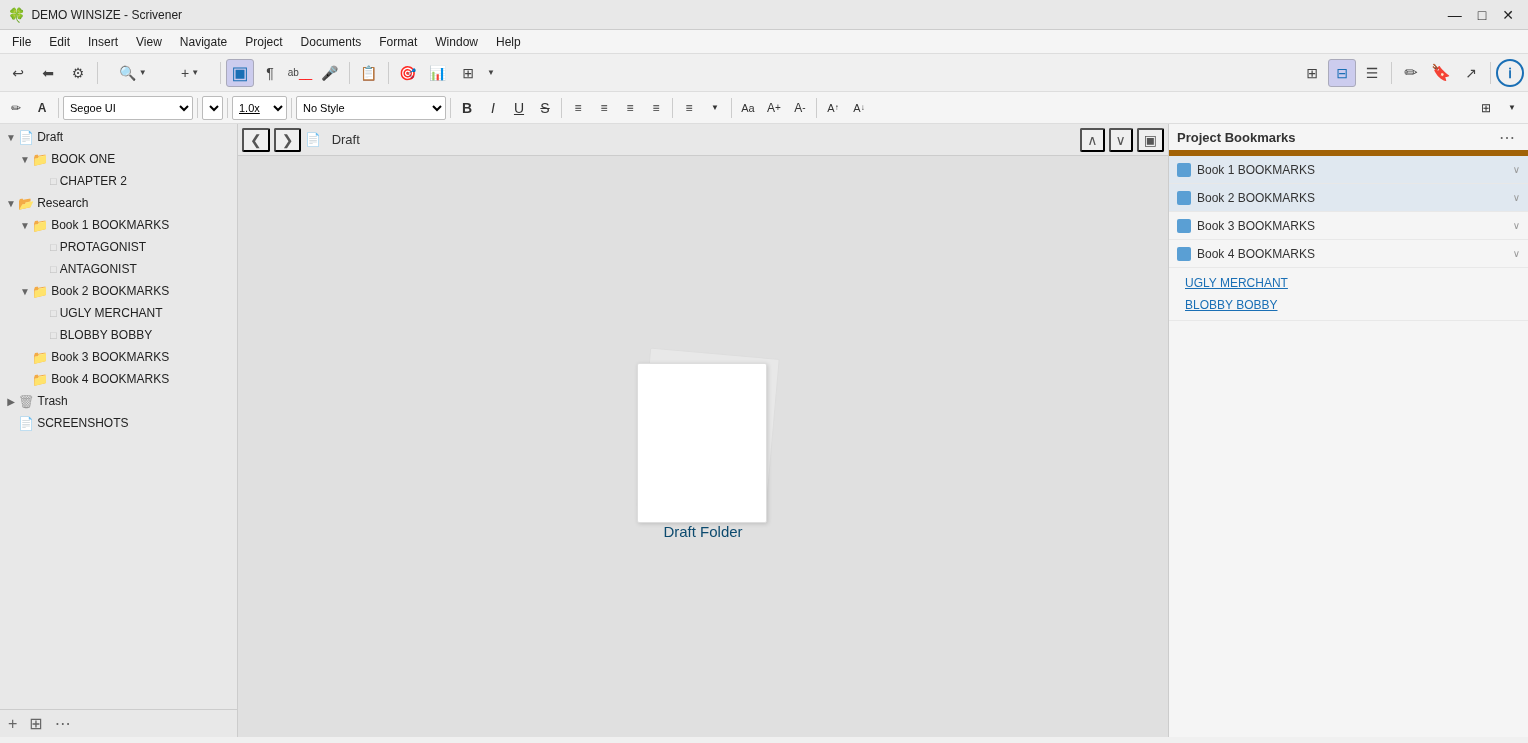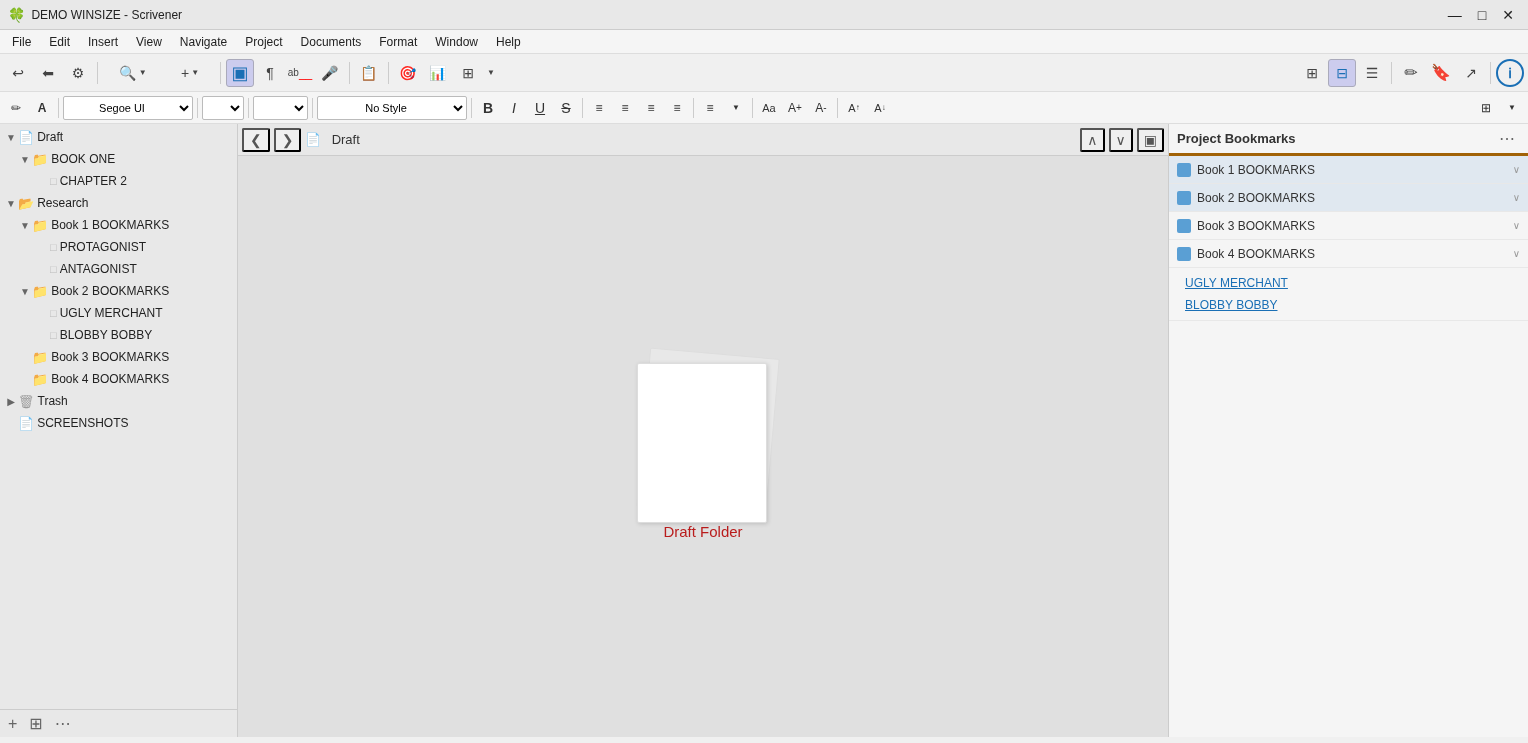--- a/index.html
+++ b/index.html
@@ -45,21 +45,21 @@
       gap: 2px;
     }
     .fmt-btn {
       display: flex; align-items: center; justify-content: center;
       height: 24px; padding: 0 4px; border: 1px solid transparent;
       border-radius: 2px; cursor: pointer; font-size: 12px; color: #333;
       min-width: 24px;
     }
     .fmt-select {
       height: 24px; border: 1px solid #bbb; border-radius: 2px;
-      background: white; font-size: 11px; padding: 0 20px; cursor: pointer; text-align: center;
+      background: white; font-size: 11px; padding: 0 2px; cursor: pointer;
     }
     .fmt-sep { width: 1px; height: 20px; background: #ccc; margin: 0 2px; }
 
     
     .app-layout { display: flex; height: calc(100vh - 130px); }
 
     
     .sidebar {
       width: 238px; min-width: 238px; background: #e8e8e8;
       border-right: 1px solid #ccc; display: flex; flex-direction: column;
@@ -112,31 +112,31 @@
       border-radius: 2px;
     }
     .draft-page-back {
       width: 130px; height: 160px; top: 0; left: 20px;
       transform: rotate(5deg); background: #e8e8e8;
     }
     .draft-page-front {
       width: 130px; height: 160px; top: 10px; left: 14px;
       background: white; box-shadow: 1px 1px 4px rgba(0,0,0,0.15);
     }
-    .draft-folder-label { font-size: 15px; color: #b91c1c; }
+    .draft-folder-label { font-size: 15px; color: #0c4a6e; }
 
     
     .right-panel {
       width: 360px; min-width: 360px; background: #f5f5f5;
       border-left: 1px solid #ccc; display: flex; flex-direction: column;
       overflow: hidden;
     }
     .right-panel-header {
       display: flex; align-items: center; padding: 4px 8px;
-      border-bottom: 3px solid #a16207; height: 32px;
+      border-bottom: 6px solid #a16207; height: 32px;
     }
     .right-panel-title { font-size: 13px; font-weight: 600; color: #333; flex: 1; }
     .right-panel-menu-btn { font-size: 16px; cursor: pointer; color: #666; padding: 2px 5px; }
 
     
     .bookmarks-list { padding: 0; }
     .bookmark-row {
       display: flex; align-items: center; padding: 4px 8px;
       border-bottom: 1px solid #e8e8e8; cursor: pointer; min-height: 28px;
     }

